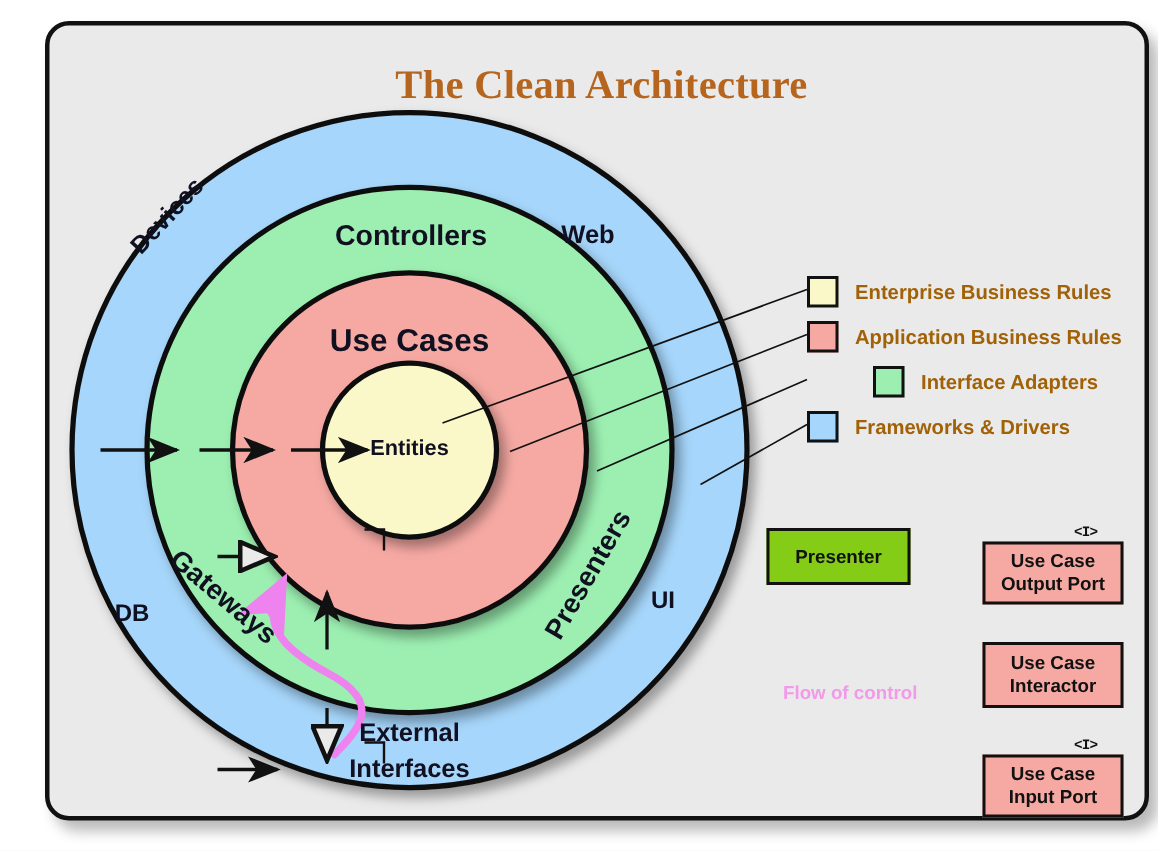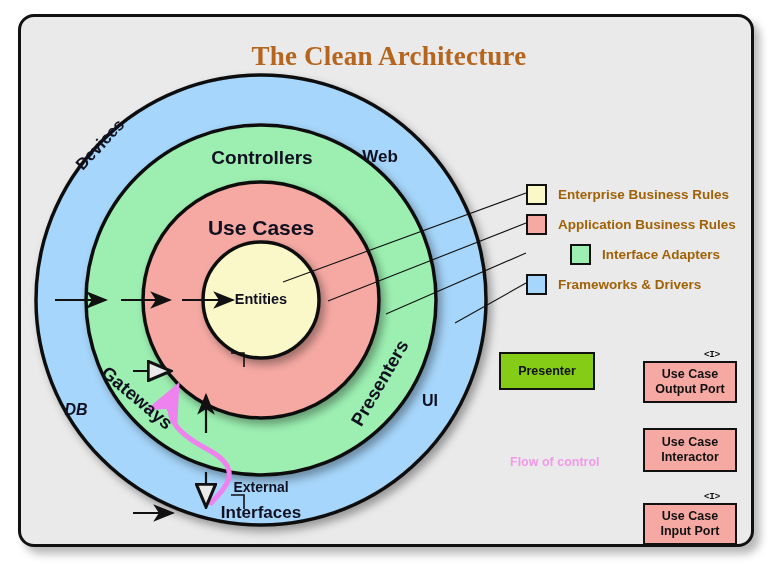--- a/index.html
+++ b/index.html
@@ -13,21 +13,21 @@
     overflow: hidden;
     font-family: "Liberation Sans", sans-serif;
   }
   #root {
     position: relative;
     width: 772px;
     height: 567px;
   }
   #frame {
     position: absolute;
-    left: 18px;
+    left: 30px;
     top: 14px;
     width: 736px;
     height: 533px;
     background: #eaeaea;
     border: 3px solid #111111;
     border-radius: 16px;
     box-sizing: border-box;
     box-shadow: 6px 7px 9px rgba(0,0,0,0.28);
     padding-left: 11px;
   }
@@ -178,27 +178,27 @@
     <div class="ring-label" style="left: 160px; top: 199px; width: 160px; font-size: 21px;">Use Cases</div>
 
     <div class="ring-label" style="left: 180px; top: 274px; width: 120px; font-size: 14.5px;">Entities</div>
 
     <div class="ring-label" style="left: 24px; top: 118px; width: 110px; font-size: 16.5px; transform: rotate(-47deg);">Devices</div>
 
     <div class="ring-label" style="left: 314px; top: 130px; width: 90px; font-size: 17px;">Web</div>
 
     <div class="ring-label" style="left: 48px; top: 370px; width: 136px; font-size: 18.5px; transform: rotate(40deg);">Gateways</div>
 
-    <div class="ring-label" style="left: 20px; top: 384px; width: 70px; font-size: 16px; font-style: italic;">DB</div>
+    <div class="ring-label" style="left: 20px; top: 384px; width: 70px; font-size: 16px;">DB</div>
 
     <div class="ring-label" style="left: 289px; top: 355px; width: 140px; font-size: 18.5px; transform: rotate(-60deg);">Presenters</div>
 
     <div class="ring-label" style="left: 384px; top: 375px; width: 50px; font-size: 16px;">UI</div>
 
-    <div class="ring-label" style="left: 160px; top: 462px; width: 160px; font-size: 14px;">External</div>
+    <div class="ring-label" style="left: 160px; top: 462px; width: 160px; font-size: 17px;">External</div>
     <div class="ring-label" style="left: 160px; top: 486px; width: 160px; font-size: 17px;">Interfaces</div>
 
     <div class="legend-item" style="left: 505px; top: 167px;">
       <span class="legend-swatch" style="background:#faf8c8;"></span>
       <span class="legend-text">Enterprise Business Rules</span>
     </div>
     <div class="legend-item" style="left: 505px; top: 197px;">
       <span class="legend-swatch" style="background:#f6a9a3;"></span>
       <span class="legend-text">Application Business Rules</span>
     </div>

